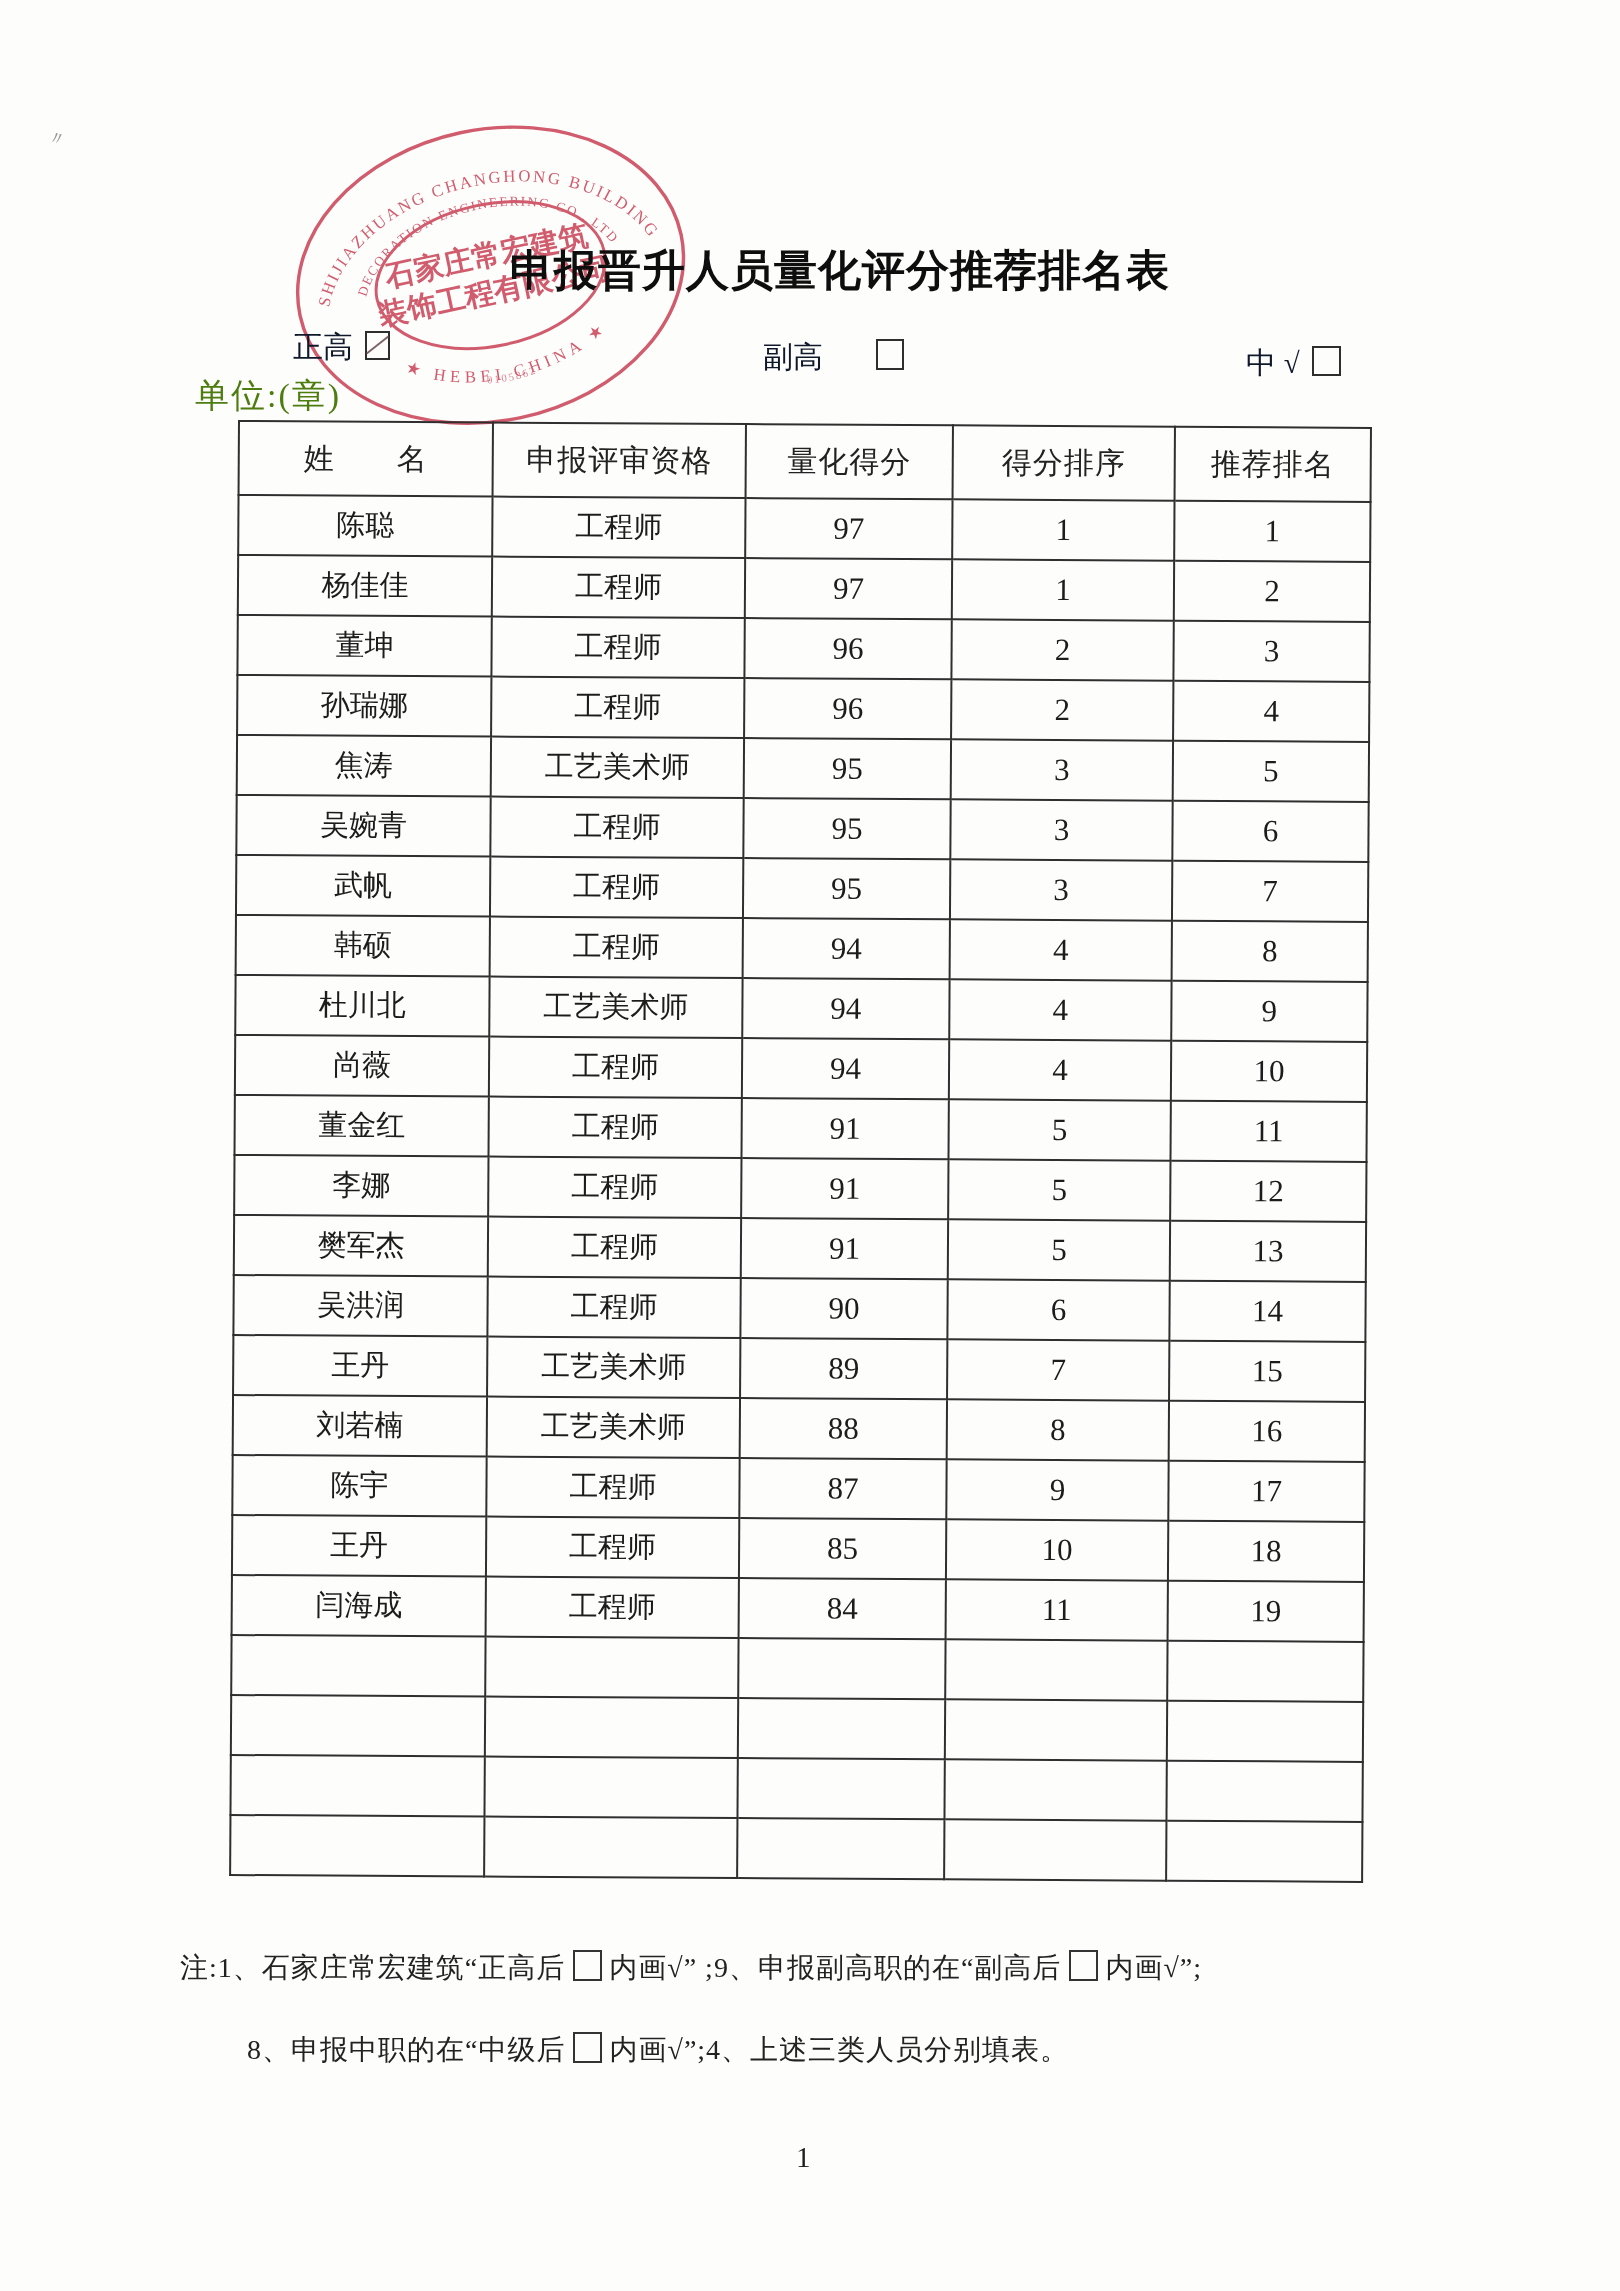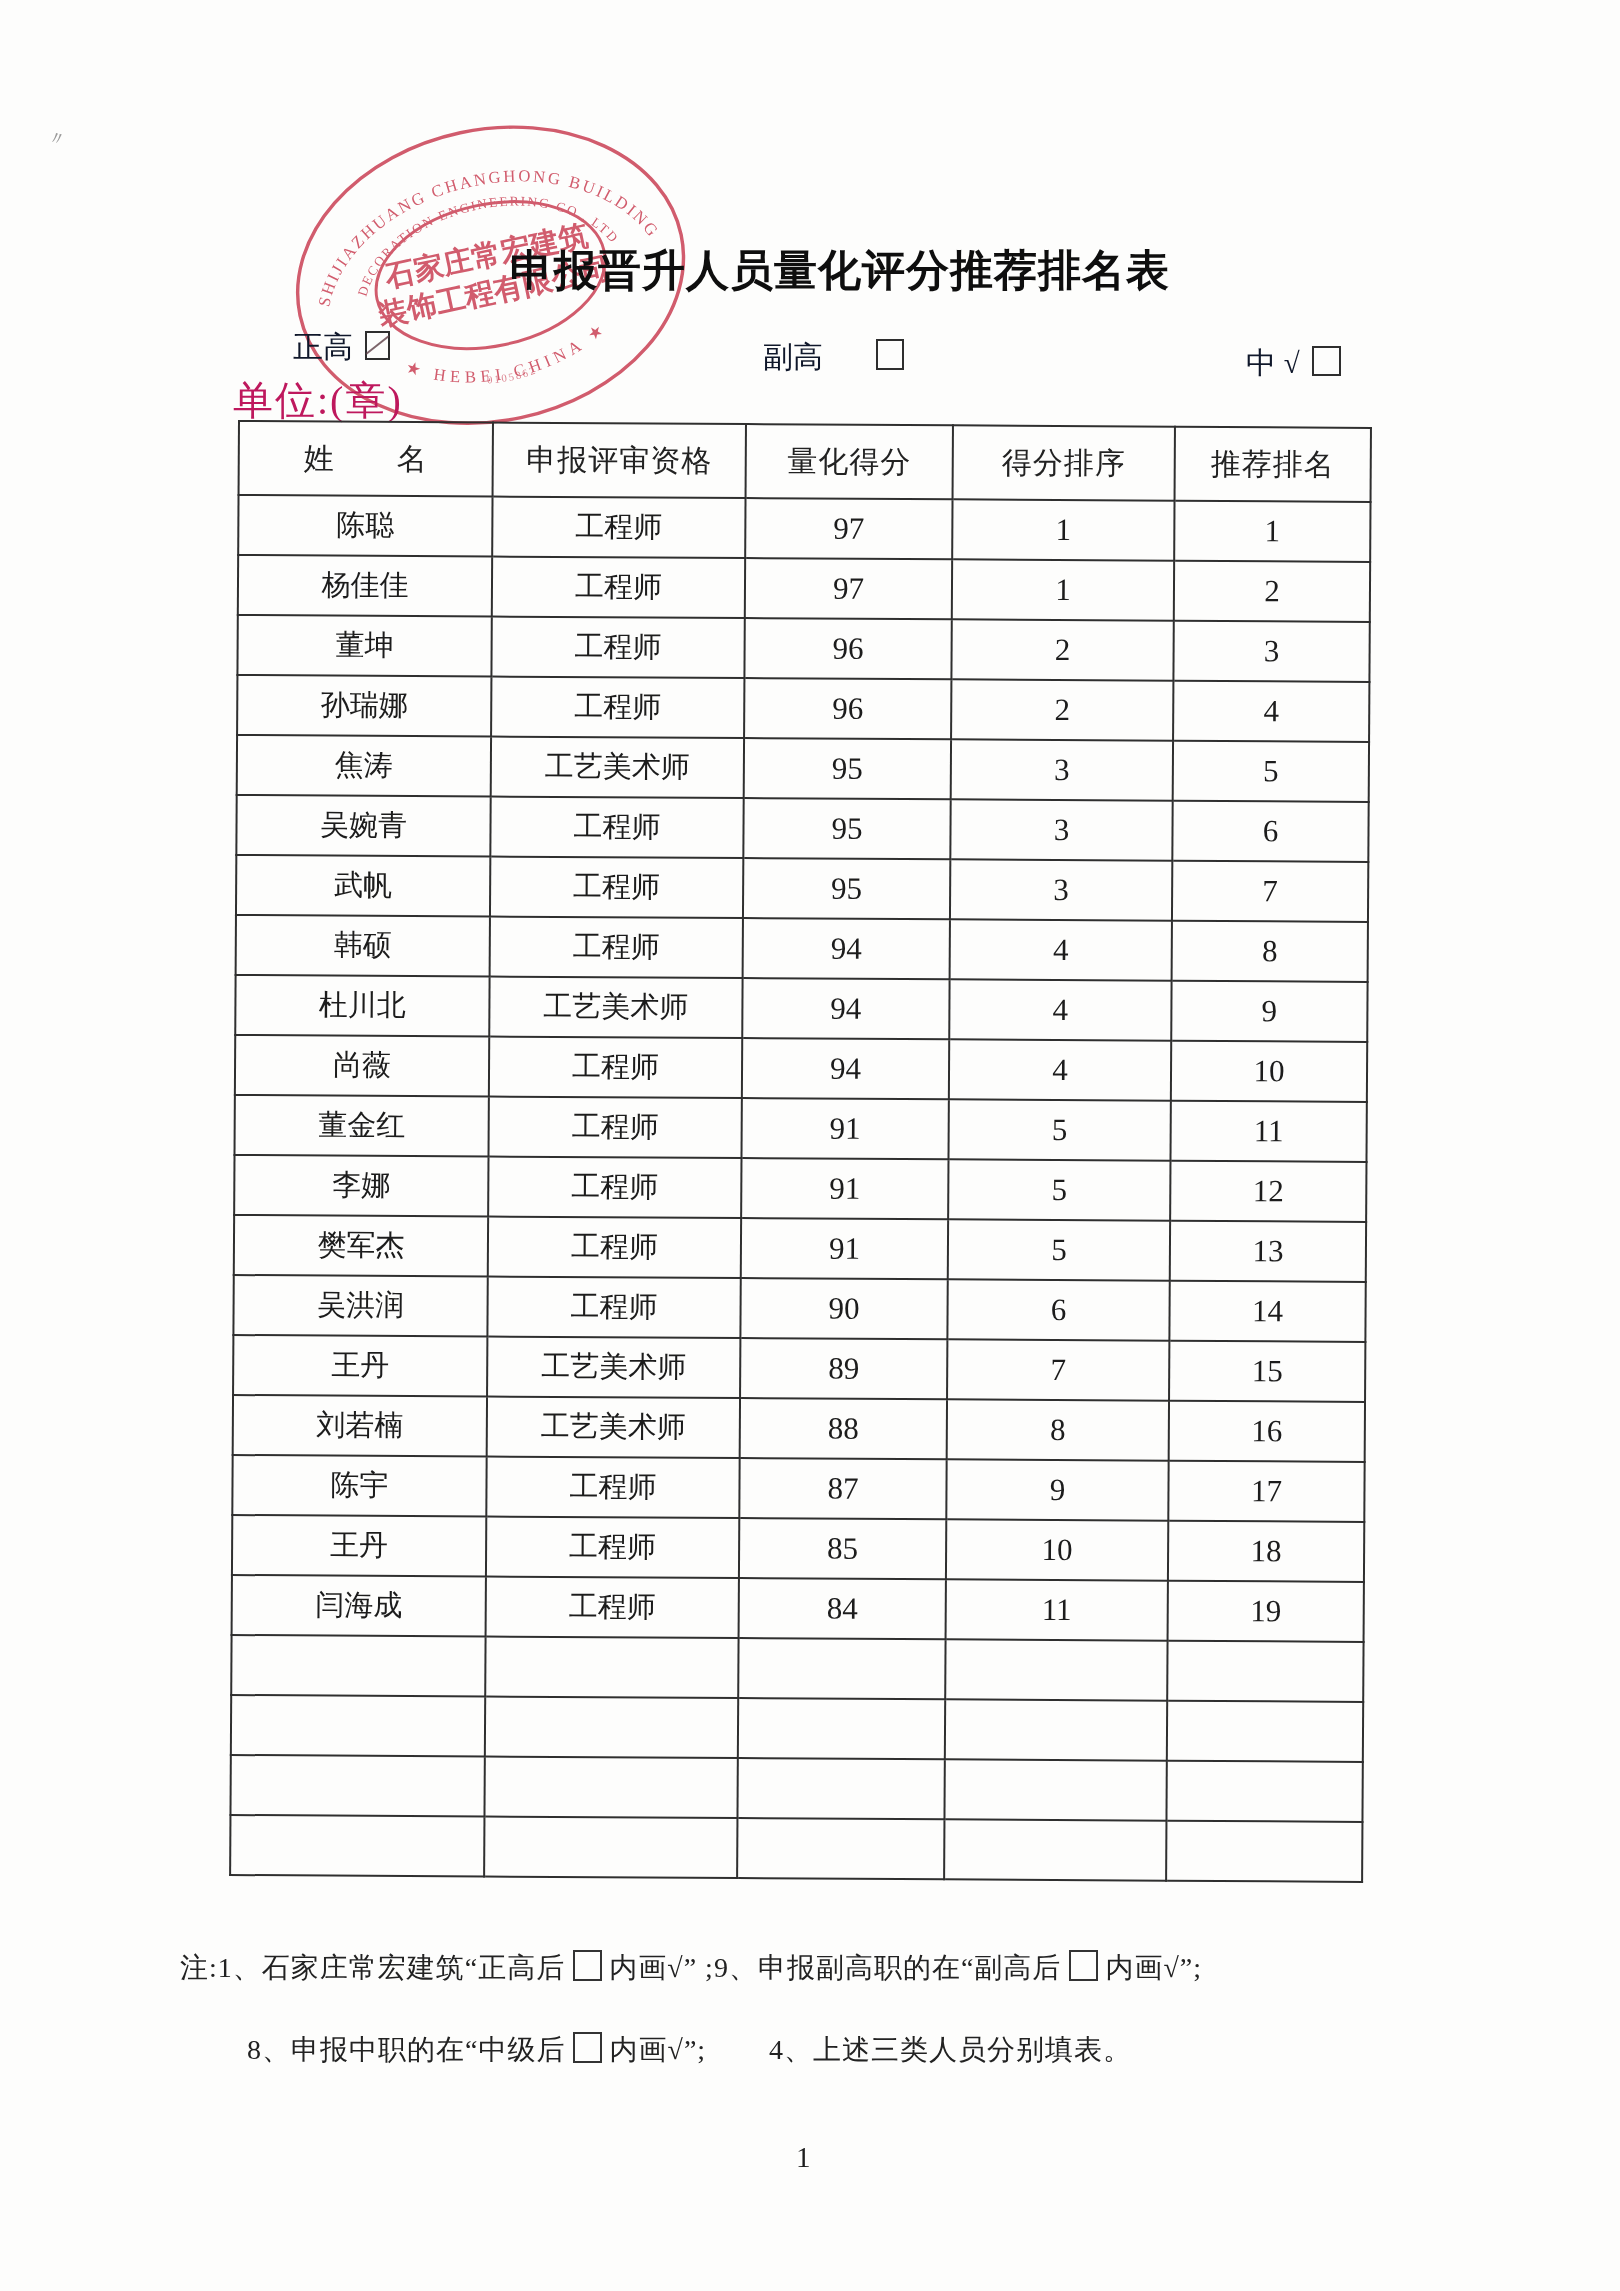--- a/index.html
+++ b/index.html
@@ -22,37 +22,37 @@
   .level-fu{left:763px;top:337px;}
   .level-zhong{left:1246px;top:343px;}
   .cb{display:inline-block;position:relative;width:21.6px;height:24.5px;
     border:2px solid #2e2e2e;vertical-align:-2.9px;background:transparent;}
   .cb-zh{margin-left:11.8px;}
   .cb-fu{margin-left:53px;width:23.5px;height:26.5px;}
   .cb-md{margin-left:11.8px;width:25.5px;height:25.5px;}
   .cb .slash{position:absolute;left:-3.9px;top:10.8px;width:29px;height:2px;
     background:rgba(92,62,70,.8);transform:rotate(-38deg);}
   .tick{display:inline-block;margin-left:7.8px;font-size:29px;}
-  .unit{position:absolute;left:195px;top:373px;font-size:40px;letter-spacing:2px;z-index:3;color:#be185d;margin-left:38px;}
+  .unit{position:absolute;left:195px;top:373px;font-size:34px;letter-spacing:2px;z-index:3;color:#4d7c0f;}
   
   .table-wrap{position:absolute;left:238px;top:420px;z-index:3;
     transform:rotate(.35deg);transform-origin:0 0;}
   table{border-collapse:collapse;table-layout:fixed;width:1131px;background:transparent;}
   th,td{border:2px solid #2f2f2f;text-align:center;vertical-align:middle;
     font-weight:normal;padding:0;overflow:hidden;}
   th{height:72px;font-size:30px;letter-spacing:1px;color:#222;}
   td{height:58px;font-size:29px;color:#1c1c1c;}
   td.num{font-size:31px;}
   
   .notes{position:absolute;font-size:28px;letter-spacing:1px;z-index:3;white-space:nowrap;color:#222;}
   .notes-l1{left:180px;top:1949px;}
   .notes-l2{left:247px;top:2031px;}
   .nbox{display:inline-block;width:24.5px;height:26.5px;border:2px solid #333;
     vertical-align:-3.9px;margin:0 7.8px;}
-  .gap4{margin-left:63px;}
+  .gap4{}
   .pagenum{position:absolute;left:796px;top:2141px;font-size:29px;z-index:3;}
 </style>
 </head>
 <body>
 
 <div class="corner-mark">〃</div>
 
 <svg class="stamp" viewBox="0 0 430 335">
   <g fill="#c8394e" font-family="'Liberation Serif',serif">
     <ellipse cx="215" cy="163" rx="198" ry="148" fill="none" stroke="#c8394e" stroke-width="3.5"></ellipse>

